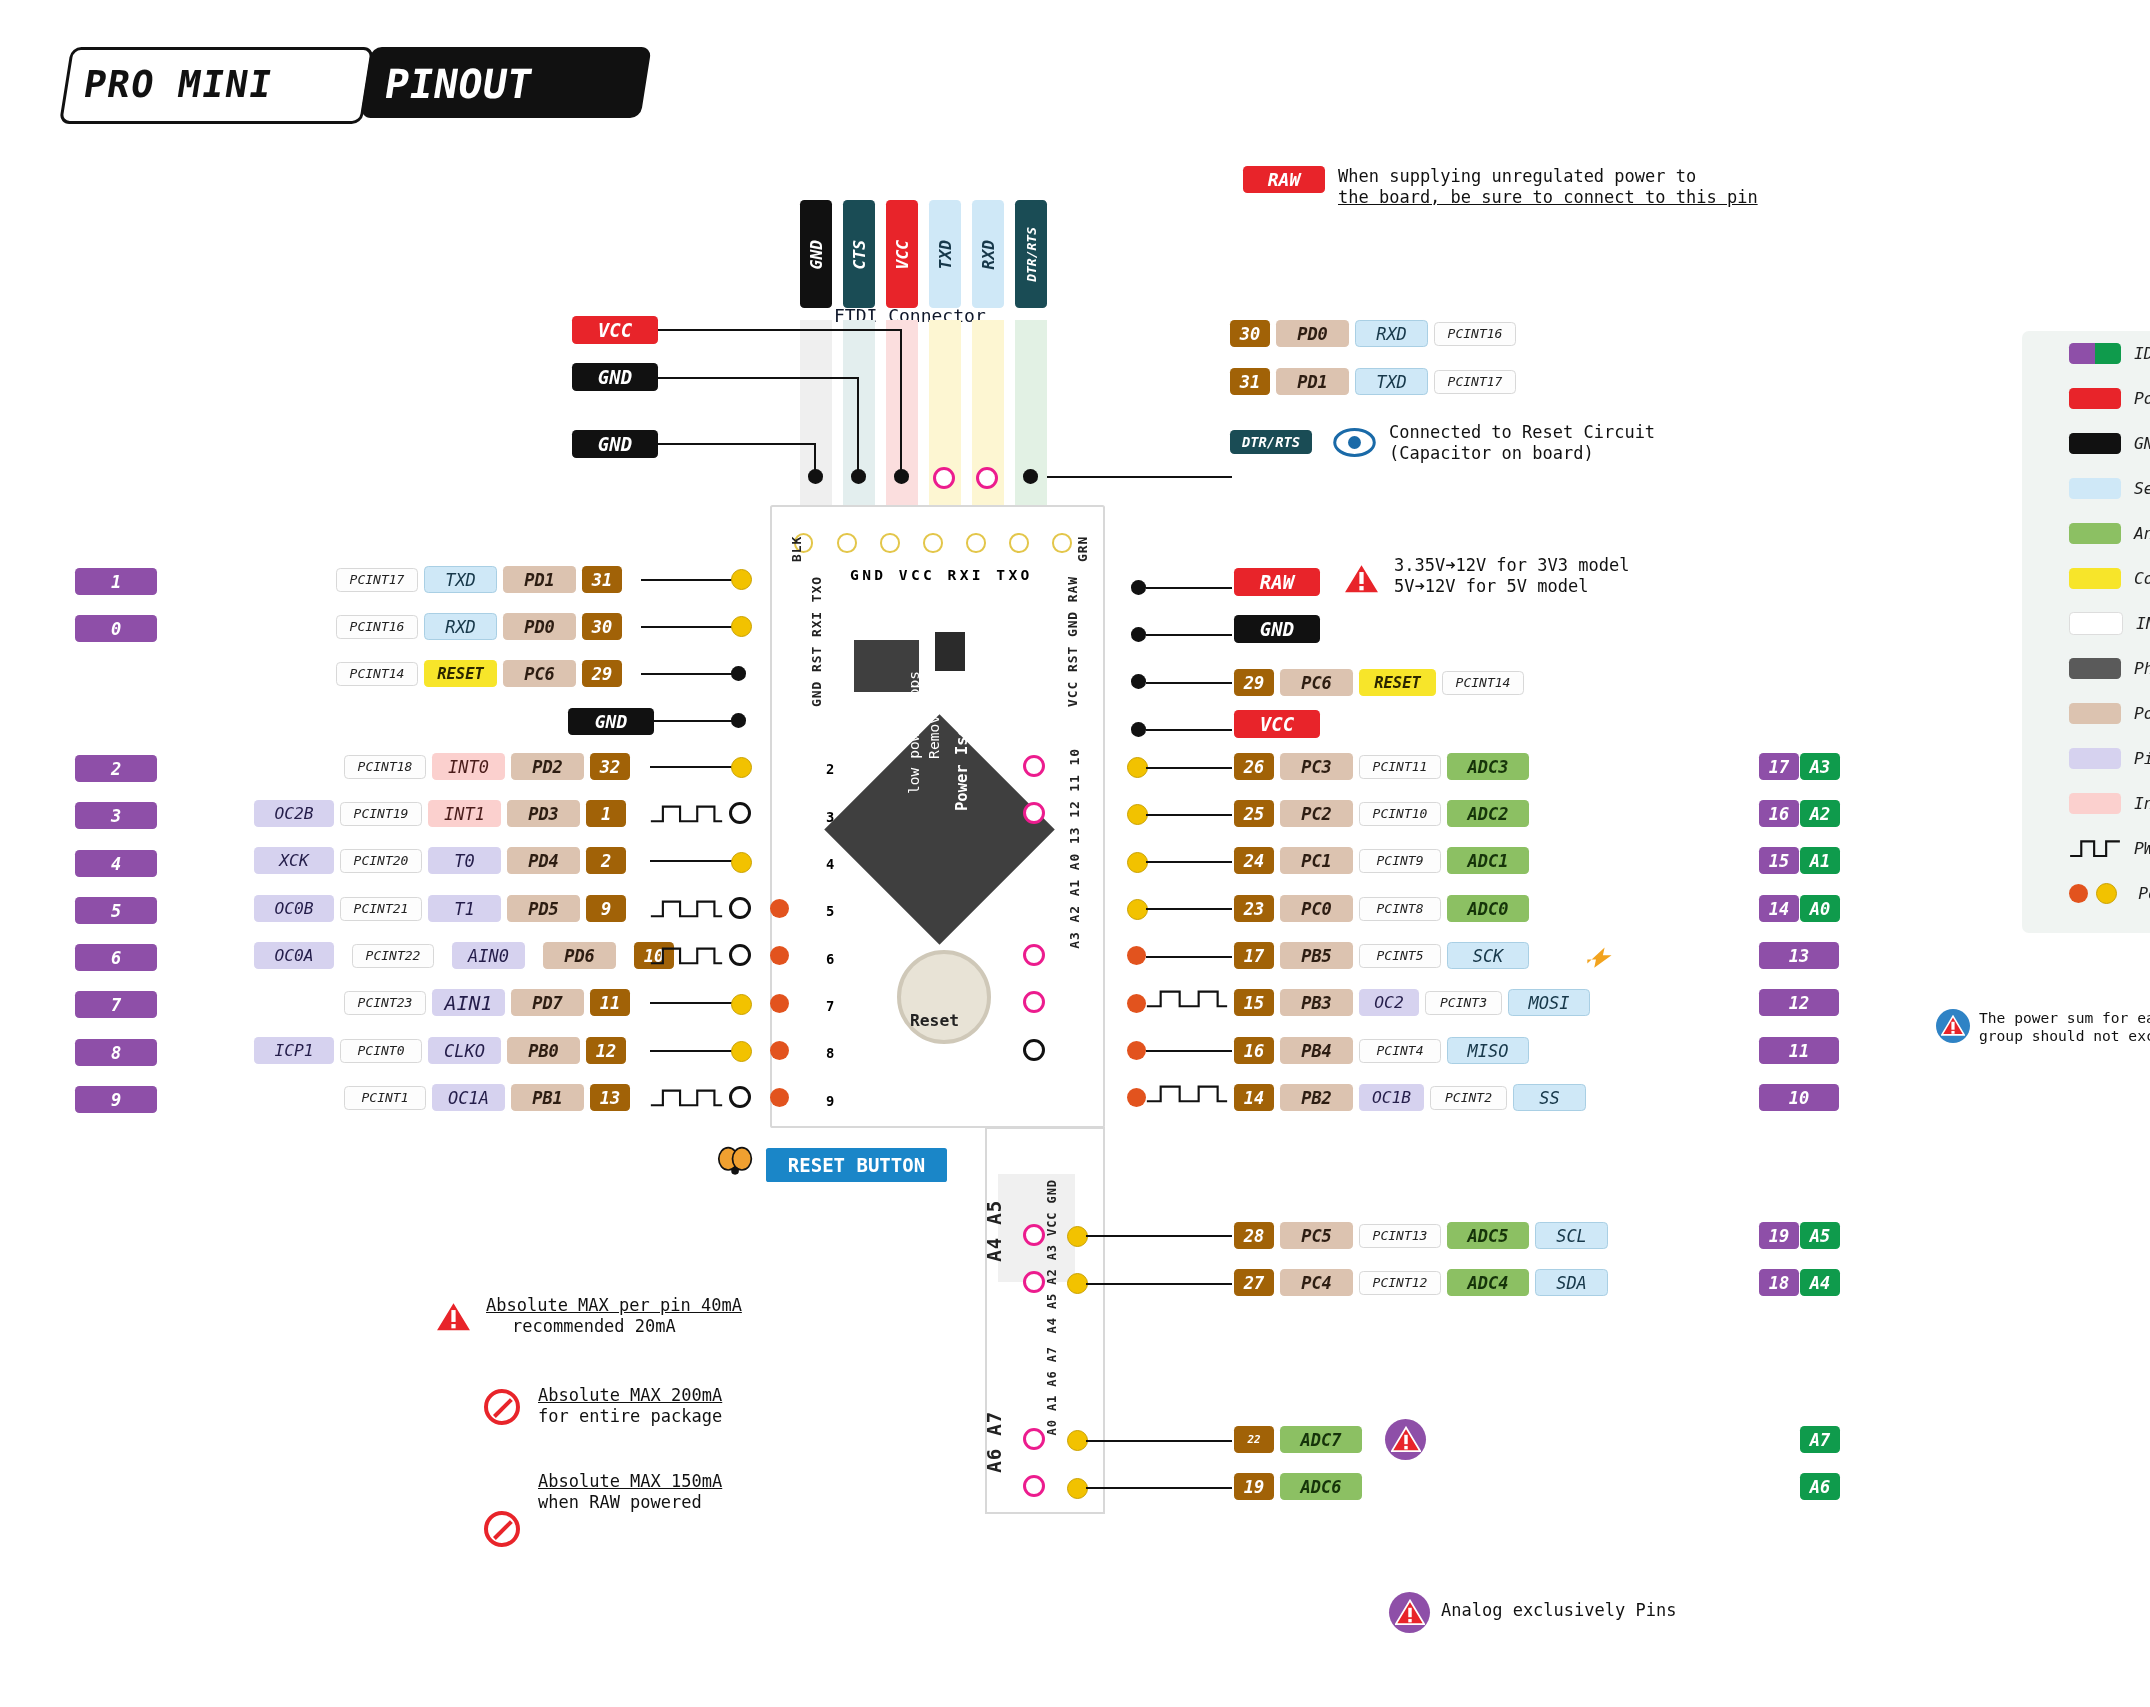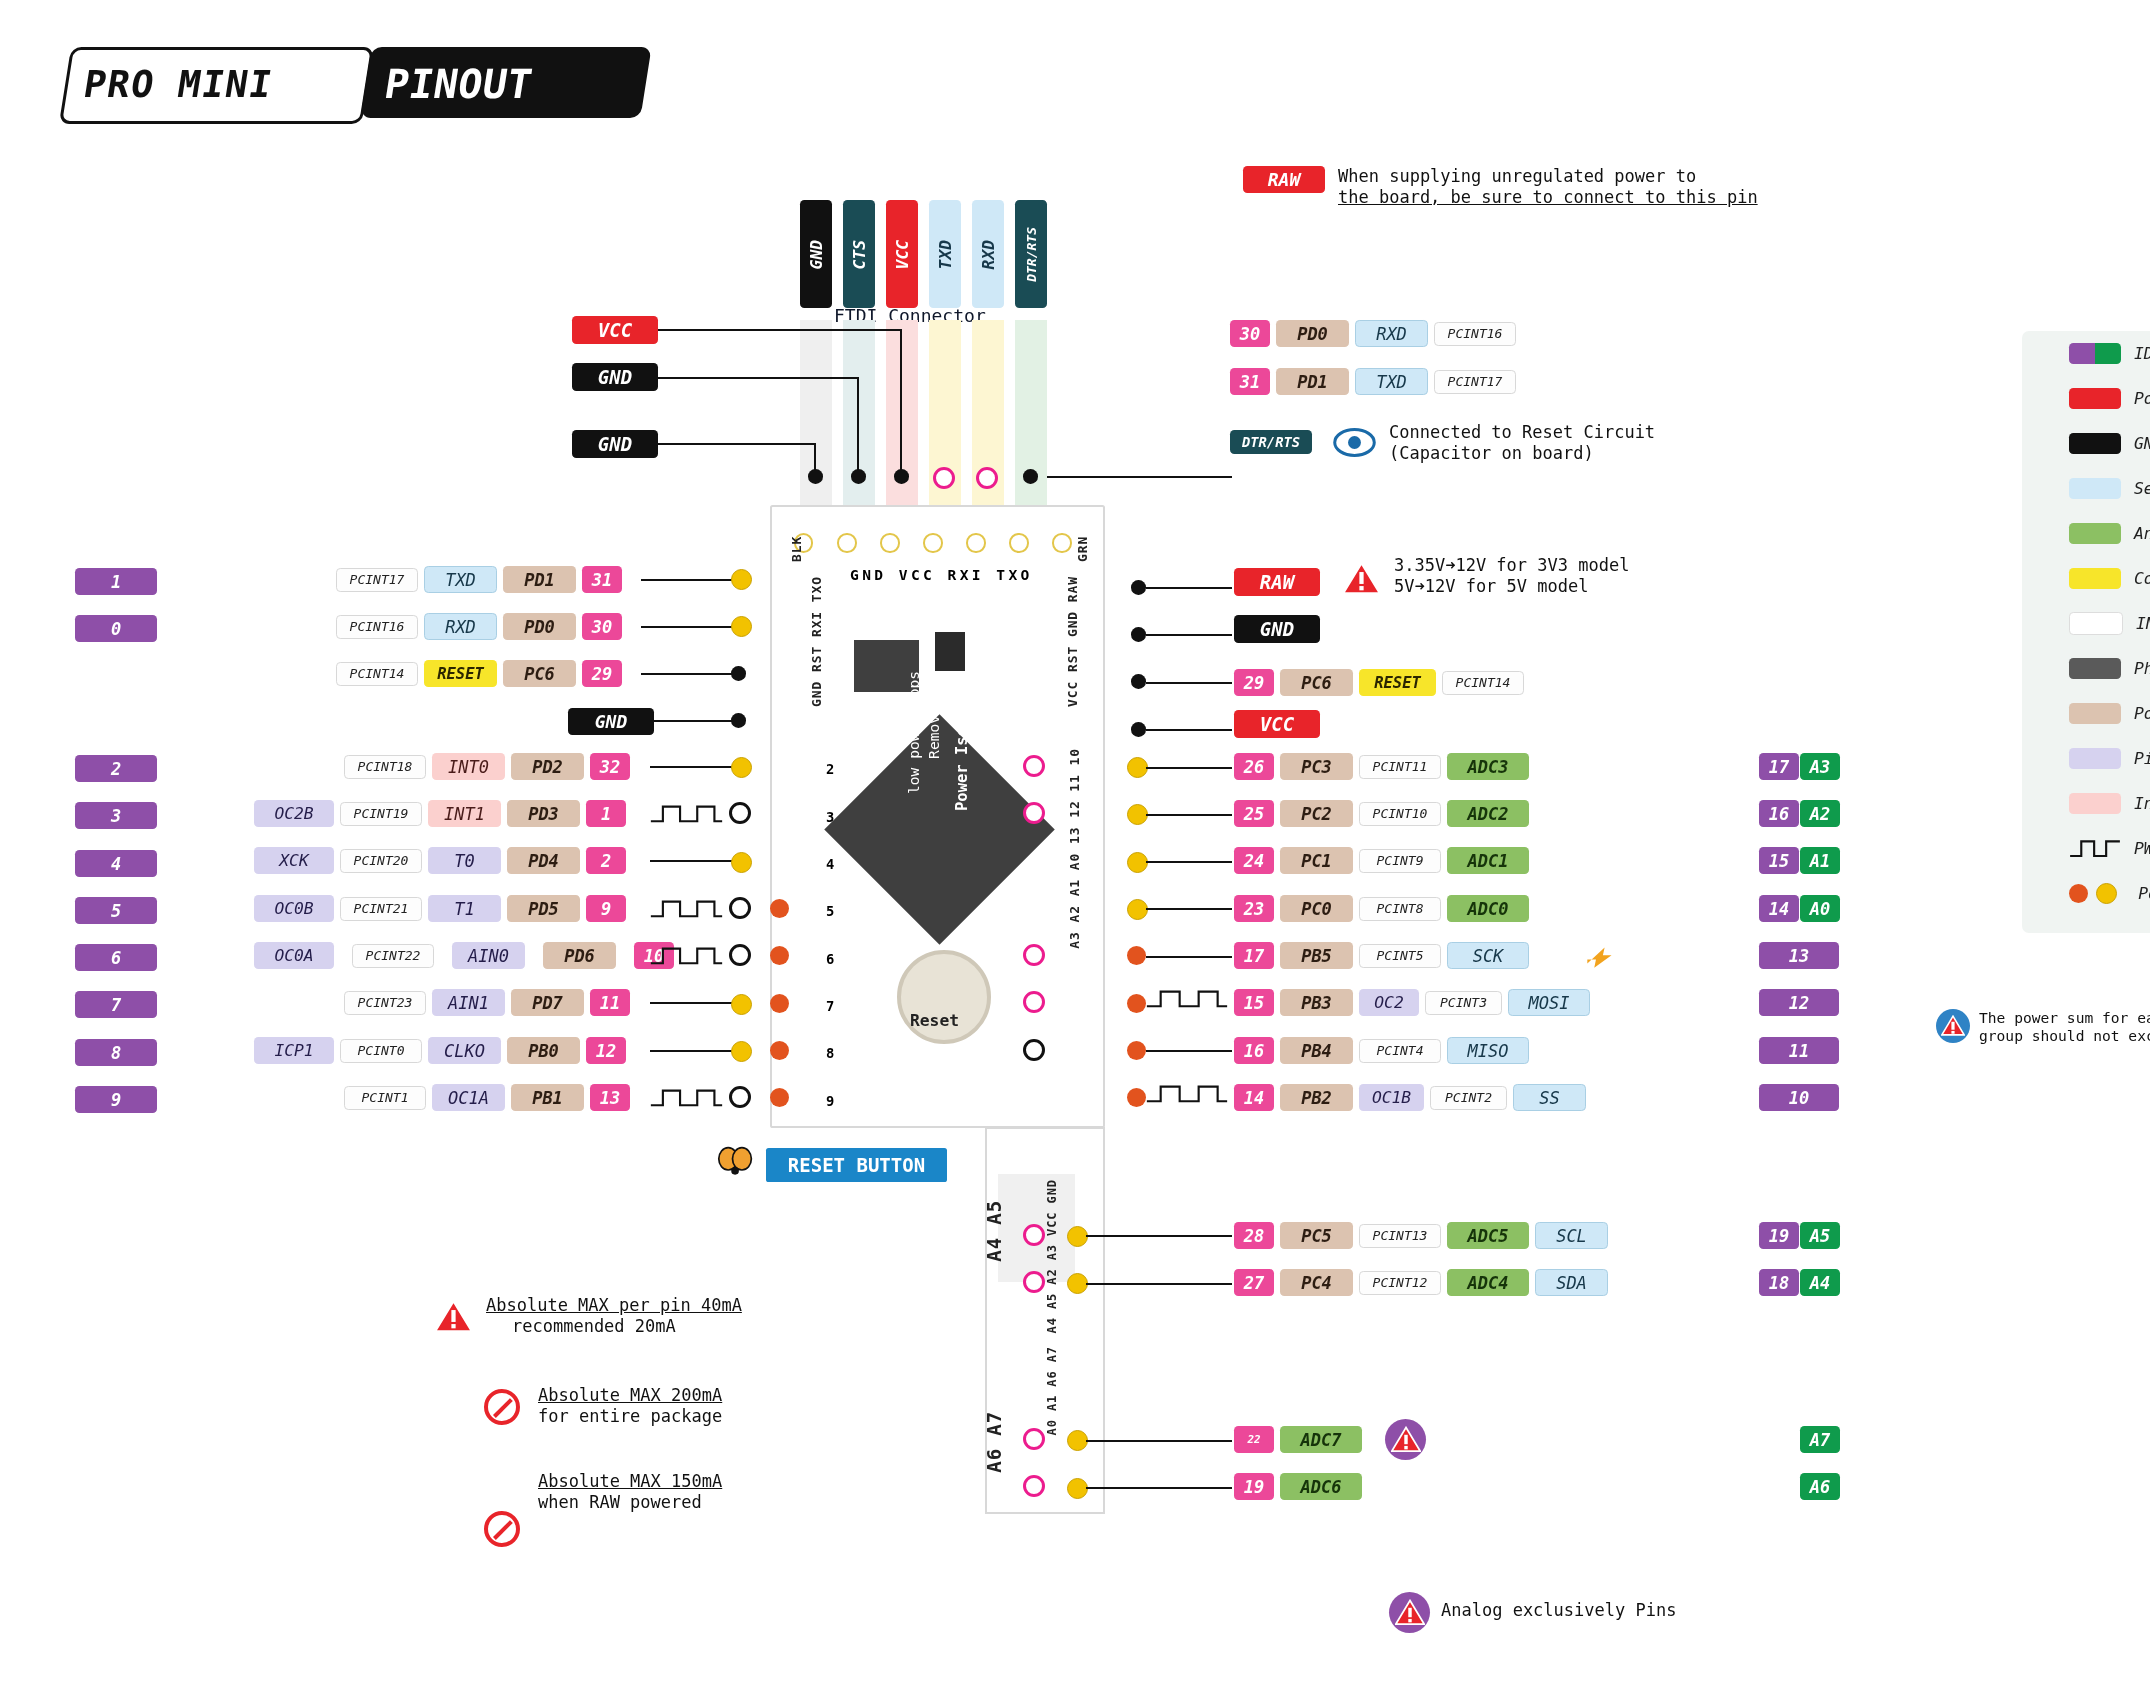--- a/index.html
+++ b/index.html
@@ -10,21 +10,21 @@
   .chip{display:flex;align-items:center;justify-content:center;
         border-radius:4.3px;white-space:nowrap;box-sizing:border-box;}
   .t-ide      {background:#8e4fa8;color:#fff;font-style:italic;font-weight:bold;}
   .t-ide2     {background:#0f9b4c;color:#fff;font-style:italic;font-weight:bold;}
   .t-power    {background:#e8242a;color:#fff;font-style:italic;font-weight:bold;}
   .t-gnd      {background:#111;color:#fff;font-style:italic;font-weight:bold;}
   .t-serial   {background:#cfe8f7;color:#17384a;font-style:italic;border:0.9px solid #a9cfe4;}
   .t-analog   {background:#8cc063;color:#16340a;font-style:italic;font-weight:bold;}
   .t-control  {background:#f7e52a;color:#2a2500;font-style:italic;font-weight:bold;}
   .t-int      {background:#fdfdfd;color:#222;font-style:italic;border:0.9px solid #d8d8d8;}
-  .t-phys     {background:#ec4899;color:#fff;font-style:italic;font-weight:bold;}
+  .t-phys     {background:#a16207;color:#fff;font-style:italic;font-weight:bold;}
   .t-port     {background:#dcc3b0;color:#2d1d12;font-style:italic;font-weight:bold;}
   .t-fn       {background:#d6d2ef;color:#241d4a;font-style:italic;}
   .t-intr     {background:#fbd0ce;color:#4a1c1a;font-style:italic;}
   .t-dark     {background:#1a4c55;color:#fff;font-style:italic;font-weight:bold;}
 
   
   #title{left:65px;top:47px;width:589px;height:86px;}
   .title-box{position:absolute;left:0;top:0;width:297px;height:71px;border:3px solid #111;
      border-radius:10.3px;background:#fff;transform:skewX(-9deg);}
   .title-box2{position:absolute;left:301px;top:0;width:280px;height:71px;
@@ -294,21 +294,21 @@
   <svg width="73" height="19" viewBox="0 0 170 44">
       <path d="M2 40 L30 40 L30 6 L70 6 L70 40 L110 40 L110 6 L150 6 L150 40 L168 40" fill="none" stroke="#111" stroke-width="5"></path>
     </svg>
 </div>
 <div class="ring-blk" style="left:729px;top:944px;"></div>
 <div class="pwr-o" style="left:770px;top:946px;"></div>
 
 <div class="abs chip t-ide" style="left:75px;top:991px;width:82px;height:27px;font-size:17px;">7</div>
 <div class="abs" style="left:344px;top:989px;display:flex;align-items:center;gap:6px;">
   <div class="chip t-int" style="width:82px;height:24px;font-size:13px;">PCINT23</div>
-  <div class="chip t-fn" style="width:73px;height:27px;font-size:17px;">AIN1</div>
+  <div class="chip t-fn" style="width:73px;height:27px;font-size:20px;">AIN1</div>
   <div class="chip t-port" style="width:73px;height:27px;font-size:17px;">PD7</div>
   <div class="chip t-phys" style="width:40px;height:27px;font-size:17px;">11</div>
 </div>
 <div class="ln" style="left:650px;top:1002px;width:90px;"></div>
 <div class="pwr-y" style="left:731px;top:994px;"></div>
 <div class="pwr-o" style="left:770px;top:994px;"></div>
 
 <div class="abs chip t-ide" style="left:75px;top:1039px;width:82px;height:27px;font-size:17px;">8</div>
 <div class="abs" style="left:254px;top:1037px;display:flex;align-items:center;gap:6px;">
   <div class="chip t-fn" style="width:80px;height:27px;font-size:16.3px;">ICP1</div>

